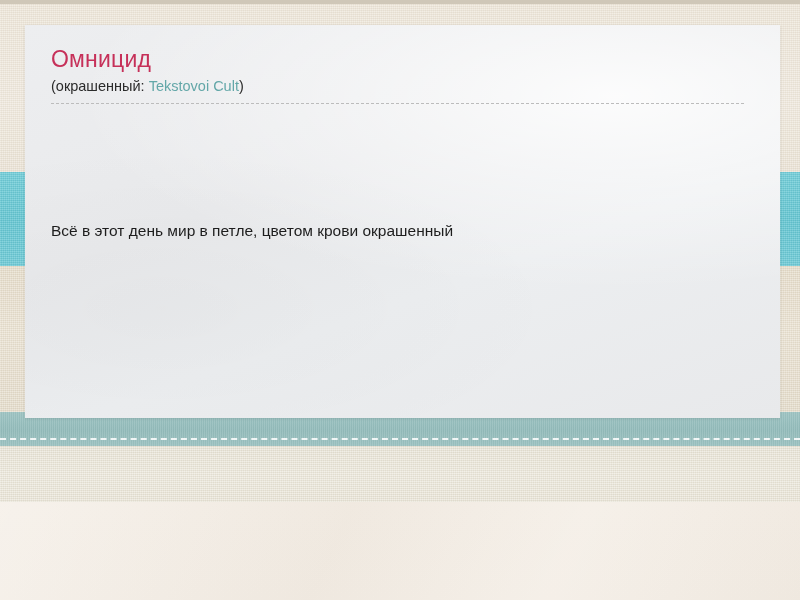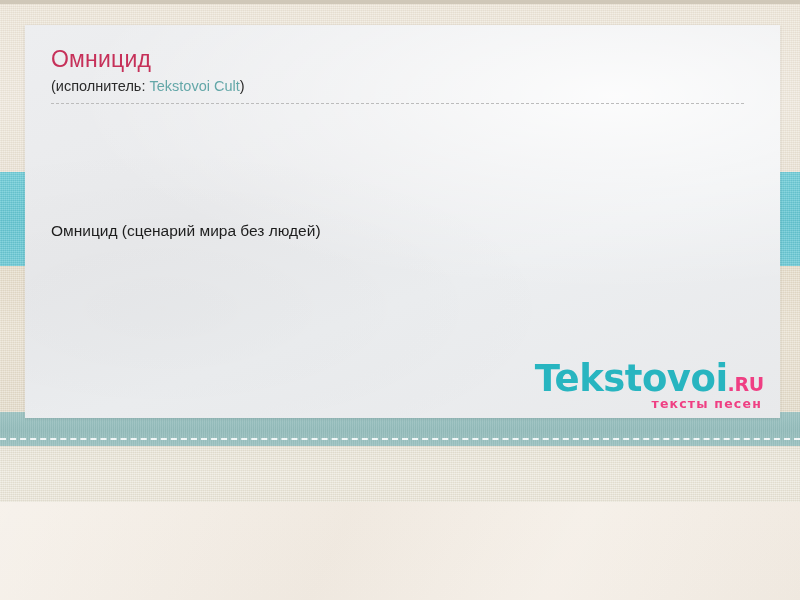--- a/index.html
+++ b/index.html
@@ -193,36 +193,29 @@
   <div class="band band-teal-bright"></div>
   <div class="band band-beige-mid"></div>
   <div class="band band-teal-dark"></div>
   <div class="band band-beige-lower"></div>
   <div class="band band-paper-bottom"></div>
 
   <div id="card">
 
     <h1 id="song-title">Омницид</h1>
 
-    <p id="artist-line"><span>(исполнитель: </span><a id="artist-link" href="#">Tekstovoi Cult</a><span>)</span></p>
+    <p id="artist-line"><span>(окрашенный: </span><a id="artist-link" href="#">Tekstovoi Cult</a><span>)</span></p>
 
     <div id="divider"></div>
 
     <div id="lyrics">
-      <div class="stanza">
-        <span class="lyric-line">Омницид (сценарий мира без людей)</span>
-      </div>
       <div class="stanza">
         <span class="lyric-line">Всё в этот день мир в петле, цветом крови окрашенный</span>
         
         
         
       </div>
       
     </div>
 
-    <div id="logo">
-      <span id="logo-main">Tekstovoi</span><span id="logo-tld">.RU</span>
-      <span id="logo-tagline">тексты песен</span>
-    </div>
 
   </div>
 </div>
 
 </body></html>

